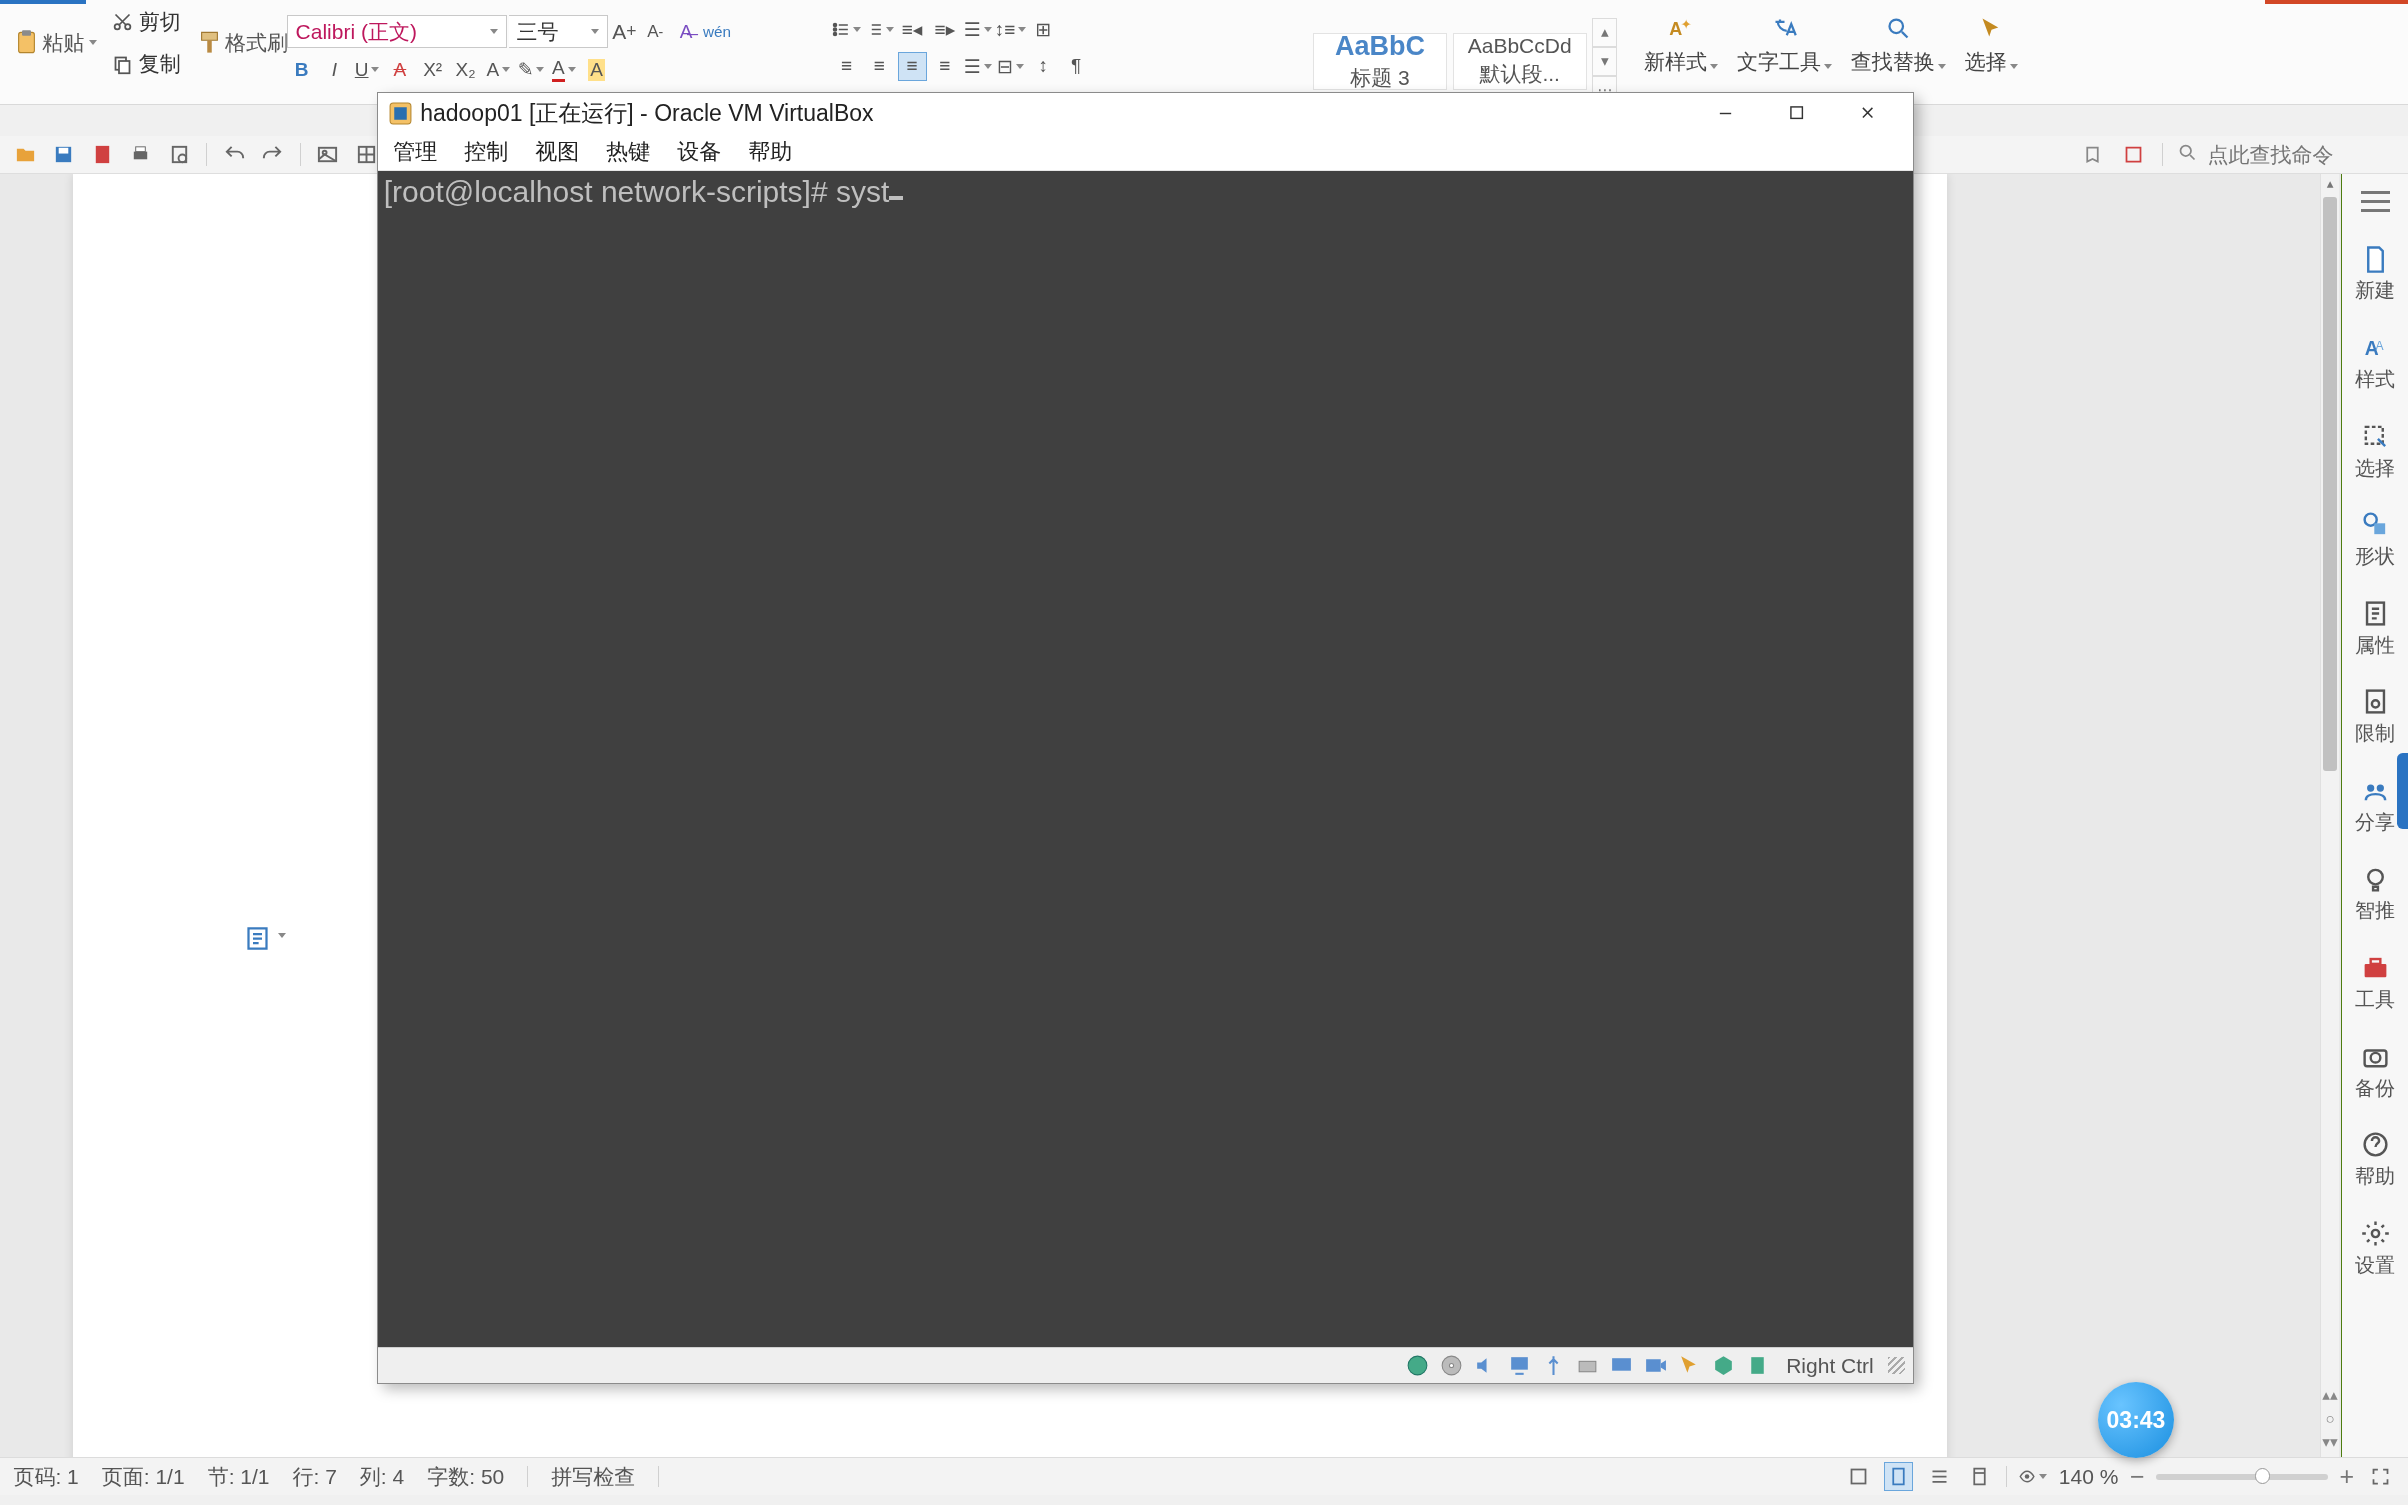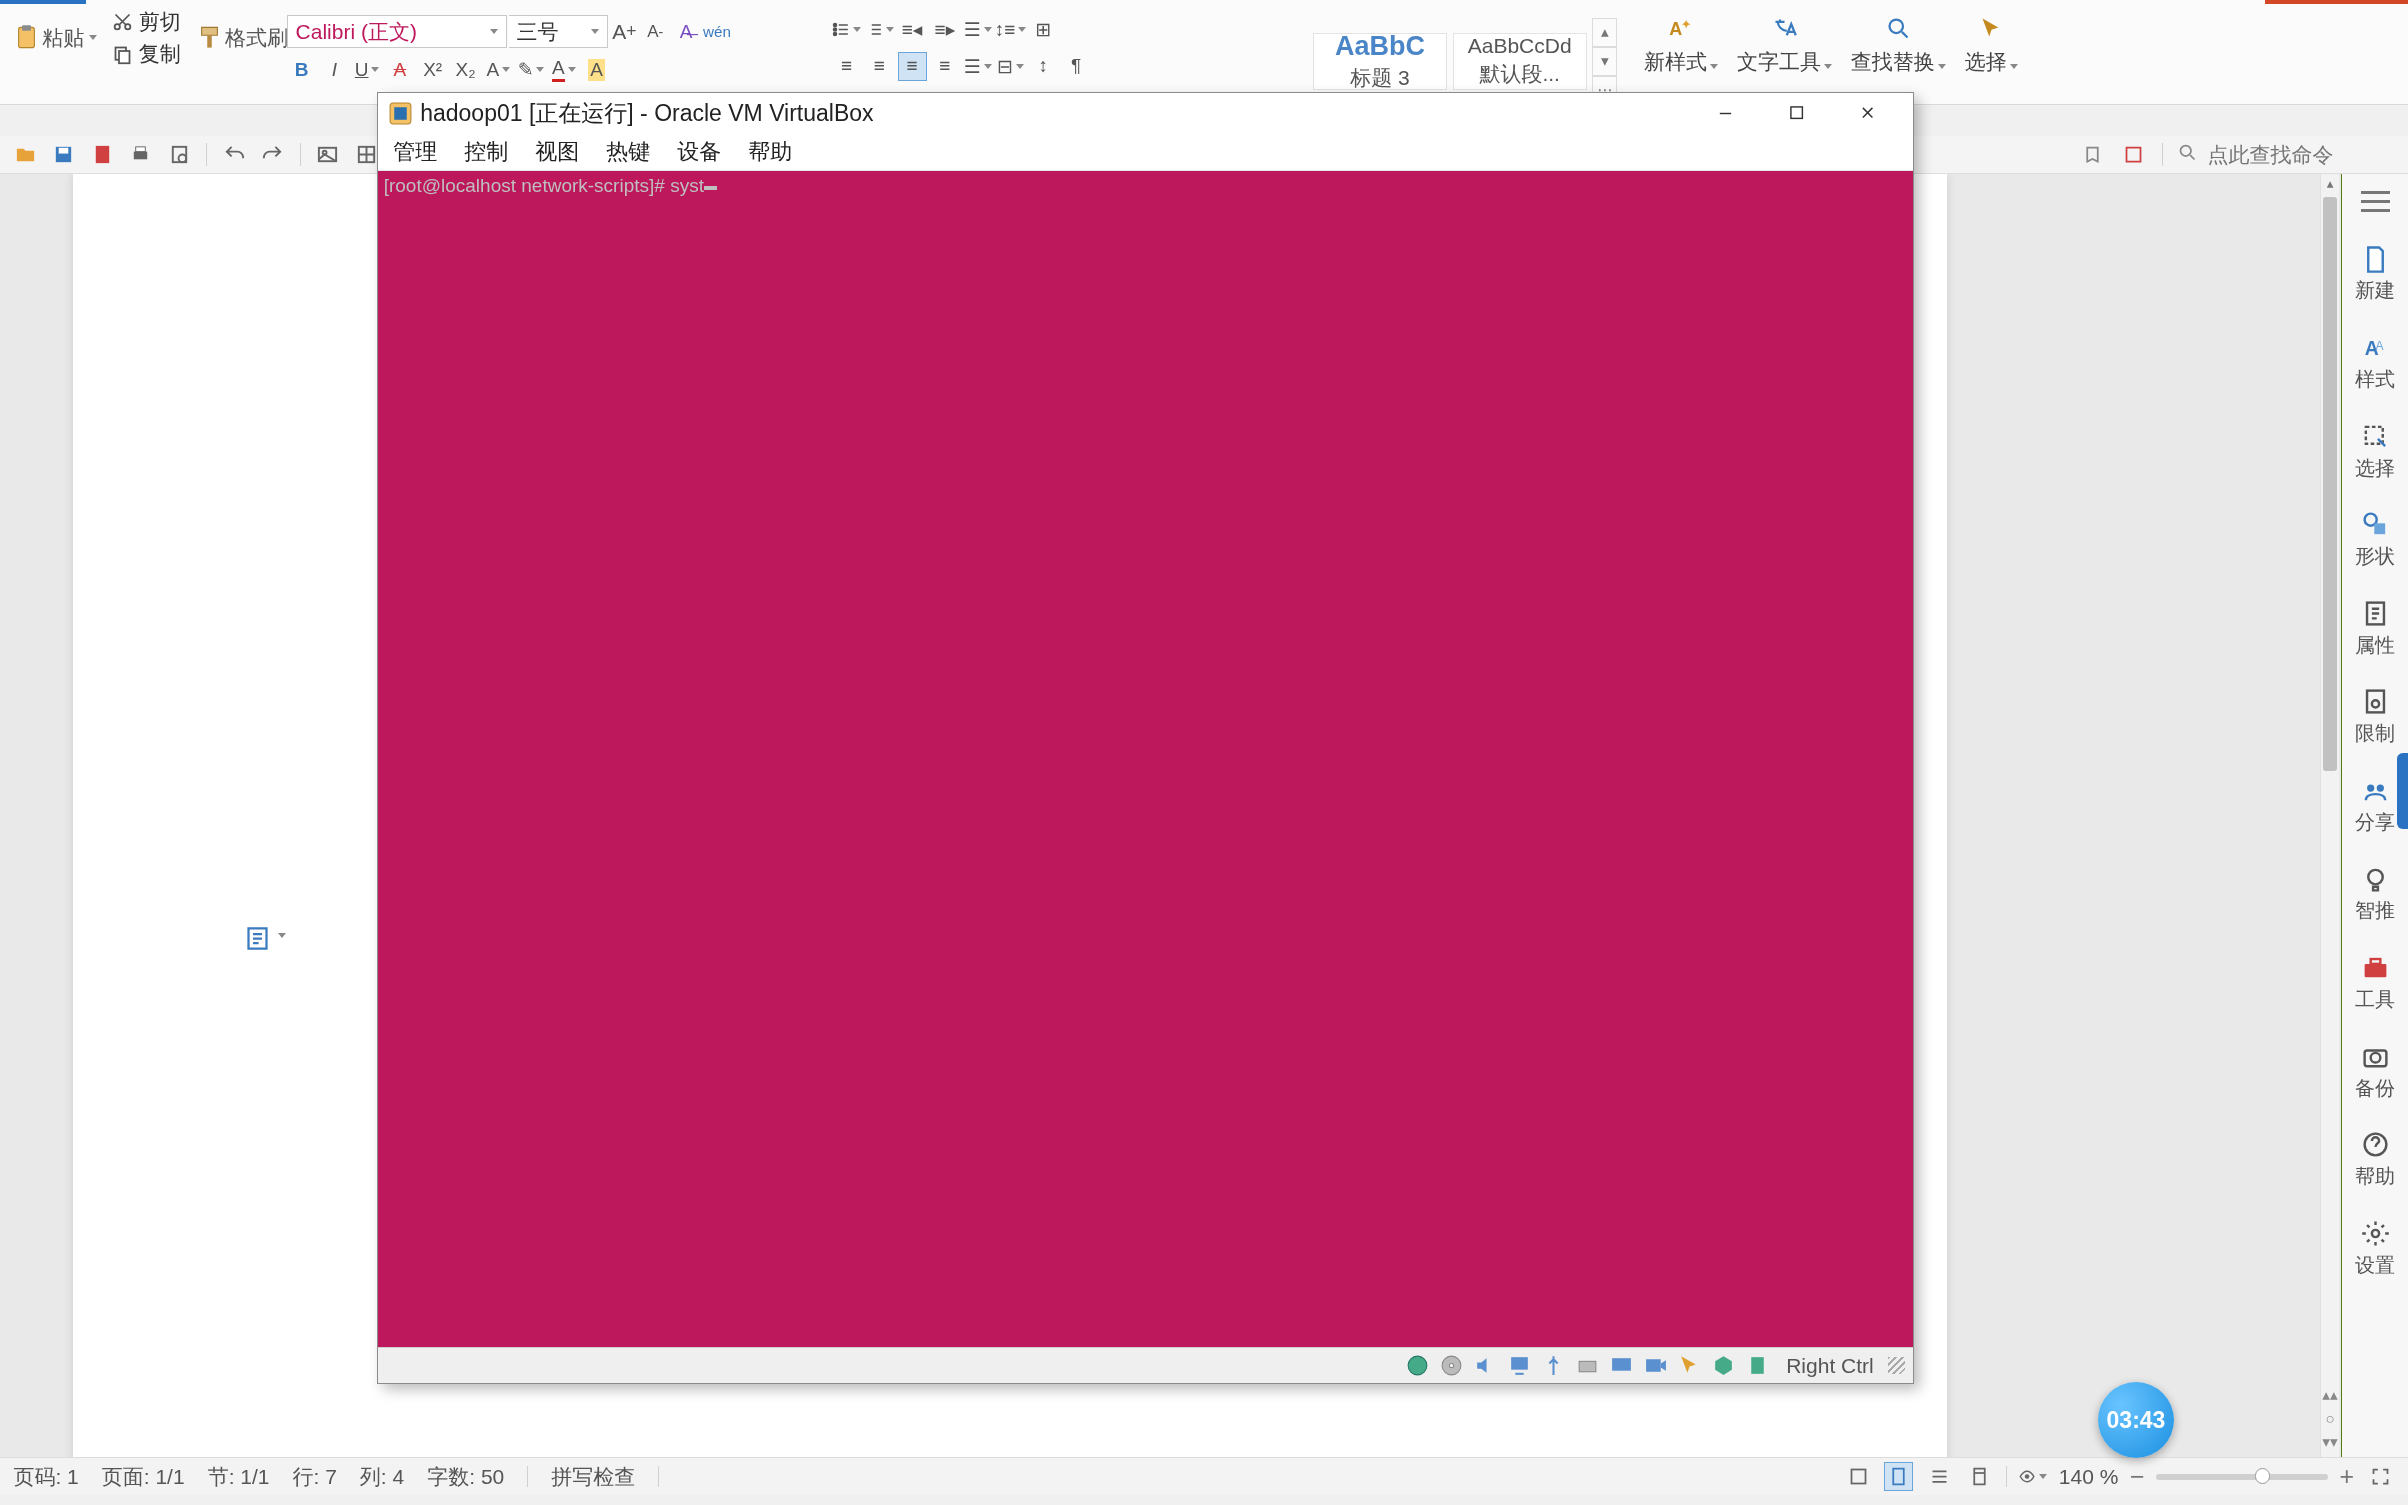--- a/index.html
+++ b/index.html
@@ -71,21 +71,21 @@
 
 
 .vbox{position:absolute;left:377px;top:92px;width:1537px;height:1292px;background:#fff;border:1px solid #8b8b8b;box-shadow:5.7px 5.7px 13.4px rgba(0,0,0,.28);display:flex;flex-direction:column;}
 .vbox-title{height:40px;display:flex;align-items:center;padding:0 9.6px;background:#fff;}
 .vbox-title .ticon{width:25px;height:25px;margin-right:7.6px;}
 .vbox-title .txt{font-size:23px;color:#222;}
 .vbox-title .winbtns{margin-left:auto;display:flex;}
 .vbox-title .wb{width:71px;height:38px;display:flex;align-items:center;justify-content:center;cursor:pointer;}
 .vbox-menu{height:38px;display:flex;align-items:center;gap:27px;padding:0 15.3px;font-size:22px;color:#222;background:#fff;border-bottom:1px solid #e6e6e6;}
 .vbox-menu span{cursor:pointer;}
-.vbox-screen{flex:1;background:#be185d;color:#bfbfbf;font-family:"Consolas","Courier New",monospace;font-size:19px;padding:3.8px 5.7px;white-space:pre;}
+.vbox-screen{flex:1;background:#404040;color:#bfbfbf;font-family:"Consolas","Courier New",monospace;font-size:30px;padding:3.8px 5.7px;white-space:pre;}
 .vbox-screen .cursor{display:inline-block;width:13.4px;height:3.8px;background:#bfbfbf;vertical-align:baseline;margin-bottom:1.9px;}
 .vbox-status{height:36px;background:#efefef;border-top:1px solid #cfcfcf;display:flex;align-items:center;justify-content:flex-end;gap:9px;padding:0 7.6px;font-size:21px;color:#555;}
 .vs-ico{width:25px;height:25px;display:flex;align-items:center;justify-content:center;}
 .vs-ico svg{width:100%;height:100%;}
 .hostkey{margin-left:7.6px;font-family:sans-serif;}
 .grip{width:17px;height:17px;margin-left:5.7px;background:repeating-linear-gradient(135deg,#aaa 0 1.9px,transparent 1.9px 4.8px);}
 
 
 .timer{position:absolute;left:2098px;top:1382px;width:76px;height:76px;border-radius:50%;background:radial-gradient(circle at 30% 30%,#69c4ff,#1a8fe0);box-shadow:0 2.9px 9.6px rgba(0,0,0,.3);display:flex;align-items:center;justify-content:center;color:#fff;font-size:23px;font-weight:600;}
 
@@ -103,21 +103,21 @@
     <div class="rbtn">
       <span class="ico">
         <svg viewBox="0 0 24 24">
             <rect x="5" y="3" width="14" height="18" rx="2" fill="#f4c166" stroke="#b3852d"></rect>
             <rect x="8" y="1" width="8" height="5" rx="1" fill="#8b8b8b"></rect>
           </svg>
       </span>
       <span>粘贴</span>
         <span class="dd-caret"></span>
     </div>
-    <div style="display:flex;flex-direction:column;gap:1px;">
+    <div style="display:flex;flex-direction:column;gap:11px;">
       <div class="rbtn-sm">
         <span class="ico" style="width:21px;height:21px">
           <svg viewBox="0 0 24 24" fill="none" stroke="#555" stroke-width="2">
               <circle cx="6" cy="18" r="3"></circle>
               <circle cx="18" cy="18" r="3"></circle>
               <path d="M8 16 20 4M16 16 4 4"></path>
             </svg>
         </span>
         <span>剪切</span>
       </div>

